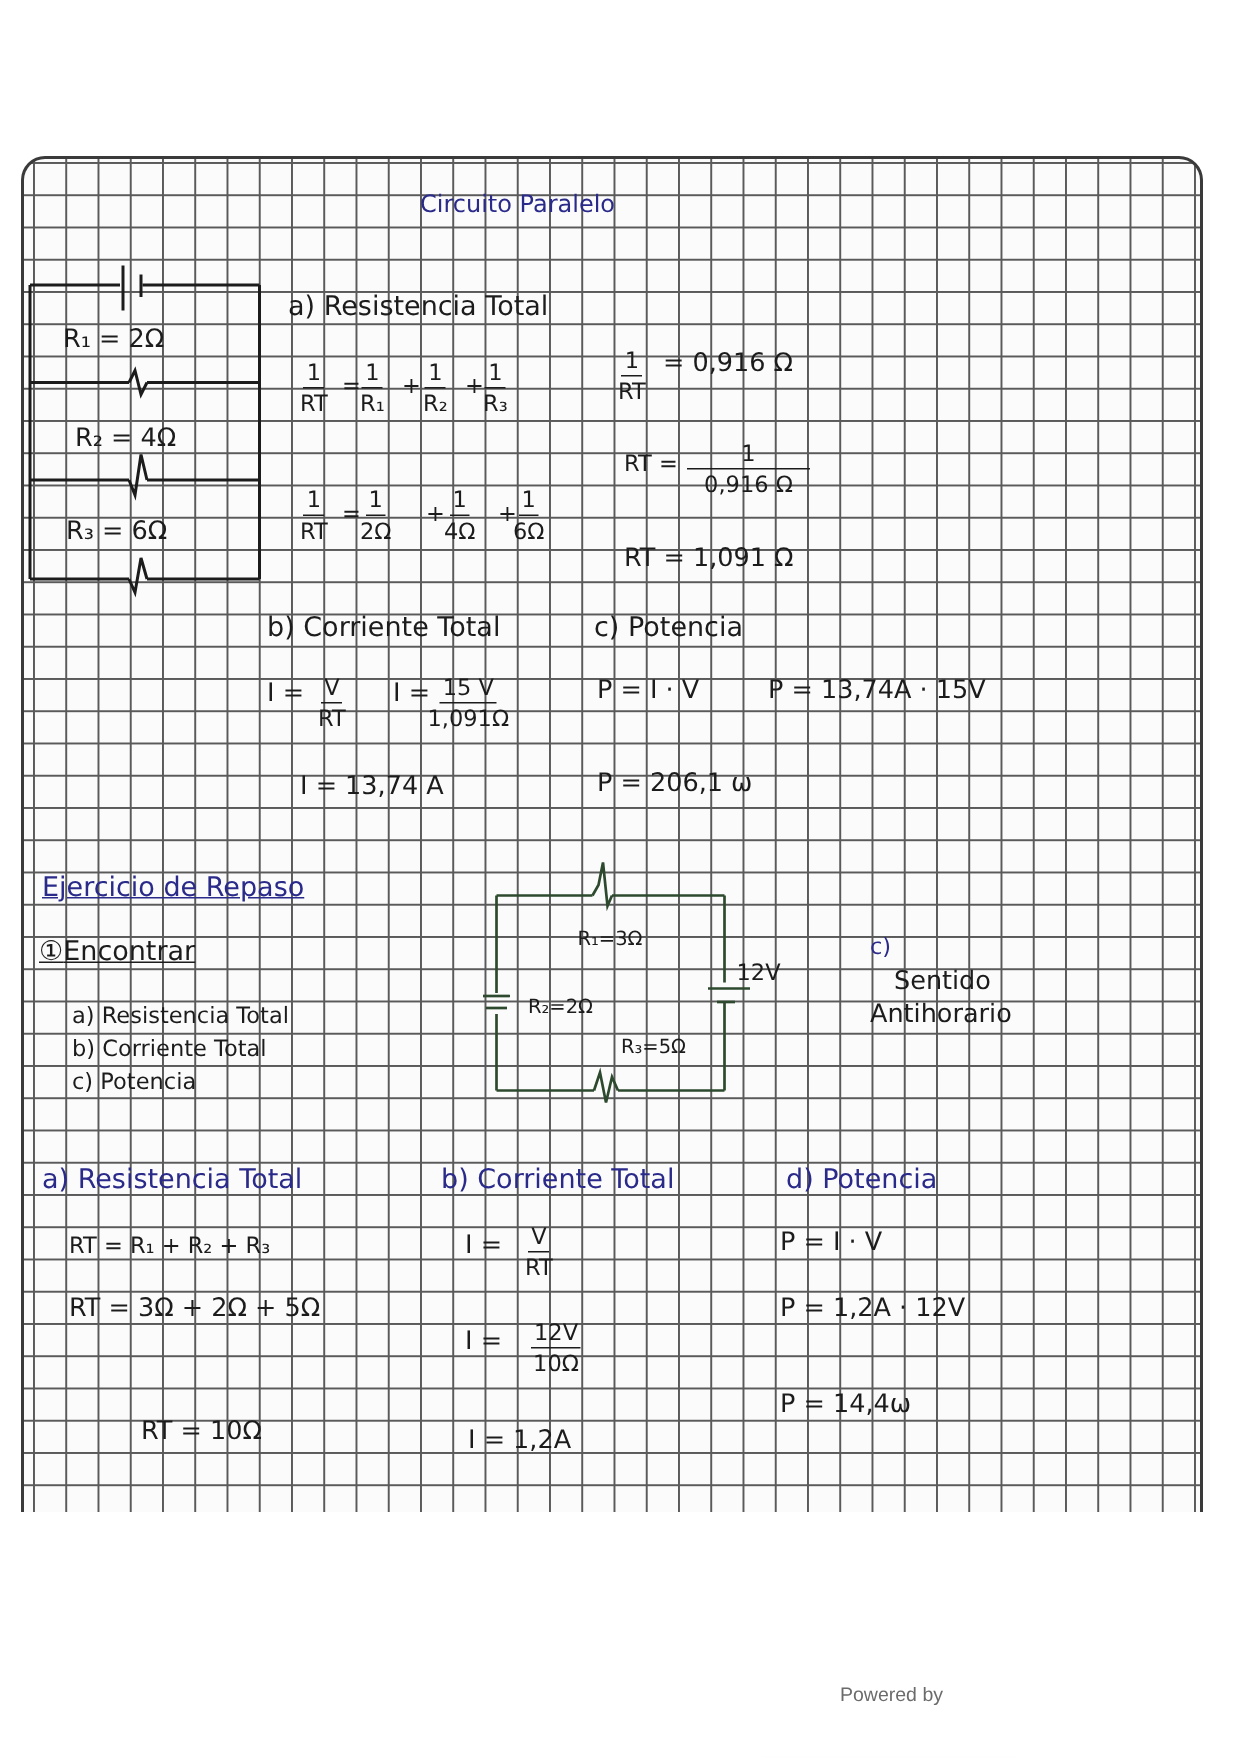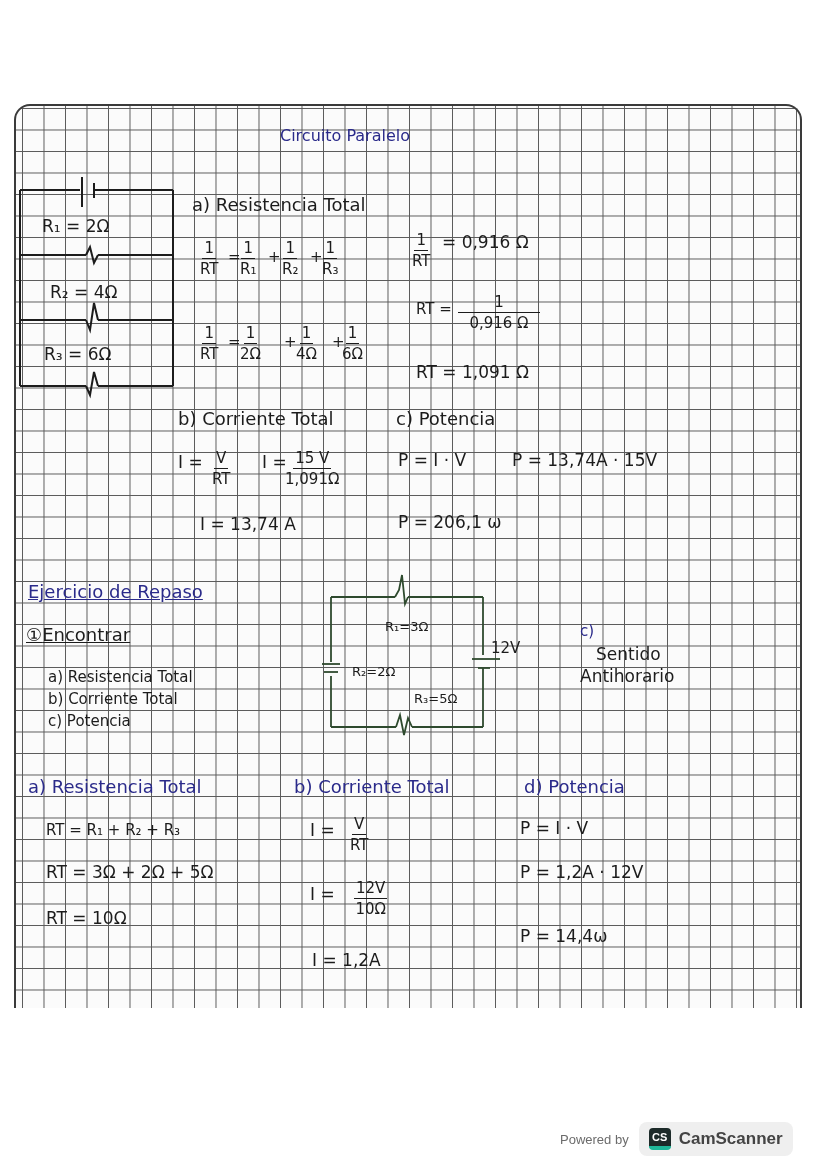--- a/index.html
+++ b/index.html
@@ -195,21 +195,21 @@
 <div class="ink xs" style="left:414px; top:692px;">R₃=5Ω</div>
 <div class="ink s" style="left:491px; top:641px;">12V</div>
 
 <div class="ink blue s" style="left:580px; top:624px;">c)</div>
 <div class="ink t" style="left:596px; top:646px;">Sentido</div>
 <div class="ink t" style="left:580px; top:668px;">Antihorario</div>
 
 <div class="ink blue h" style="left:28px; top:778px;">a) Resistencia Total</div>
 <div class="ink s" style="left:46px; top:823px;">RT = R₁ + R₂ + R₃</div>
 <div class="ink t" style="left:46px; top:864px;">RT = 3Ω + 2Ω + 5Ω</div>
-<div class="ink t" style="left:46px; top:910px;">RT = 10Ω</div>
+<div class="ink t" style="left:46px; top:946px;padding-left:48px;">RT = 10Ω</div>
 
 <div class="ink blue h" style="left:294px; top:778px;">b) Corriente Total</div>
 <div>
   <div class="ink t" style="left:310px; top:822px;">I =</div>
   <div class="frac" style="left:350px; top:816px;">
       <span class="num">V</span>
       <span class="den">RT</span>
     </div>
 </div>
 <div>
@@ -221,17 +221,13 @@
 </div>
 <div class="ink t" style="left:312px; top:952px;">I = 1,2A</div>
 
 <div class="ink blue h" style="left:524px; top:778px;">d) Potencia</div>
 <div class="ink t" style="left:520px; top:820px;">P = I · V</div>
 <div class="ink t" style="left:520px; top:864px;">P = 1,2A · 12V</div>
 <div class="ink t" style="left:520px; top:928px;">P = 14,4ω</div>
 
 <div class="footer">
   <span class="powered">Powered by</span>
-  <div class="cs-badge">
-    <span class="cs-logo">CS</span>
-    <span class="cs-name">CamScanner</span>
-  </div>
 </div>
 
 </body></html>

